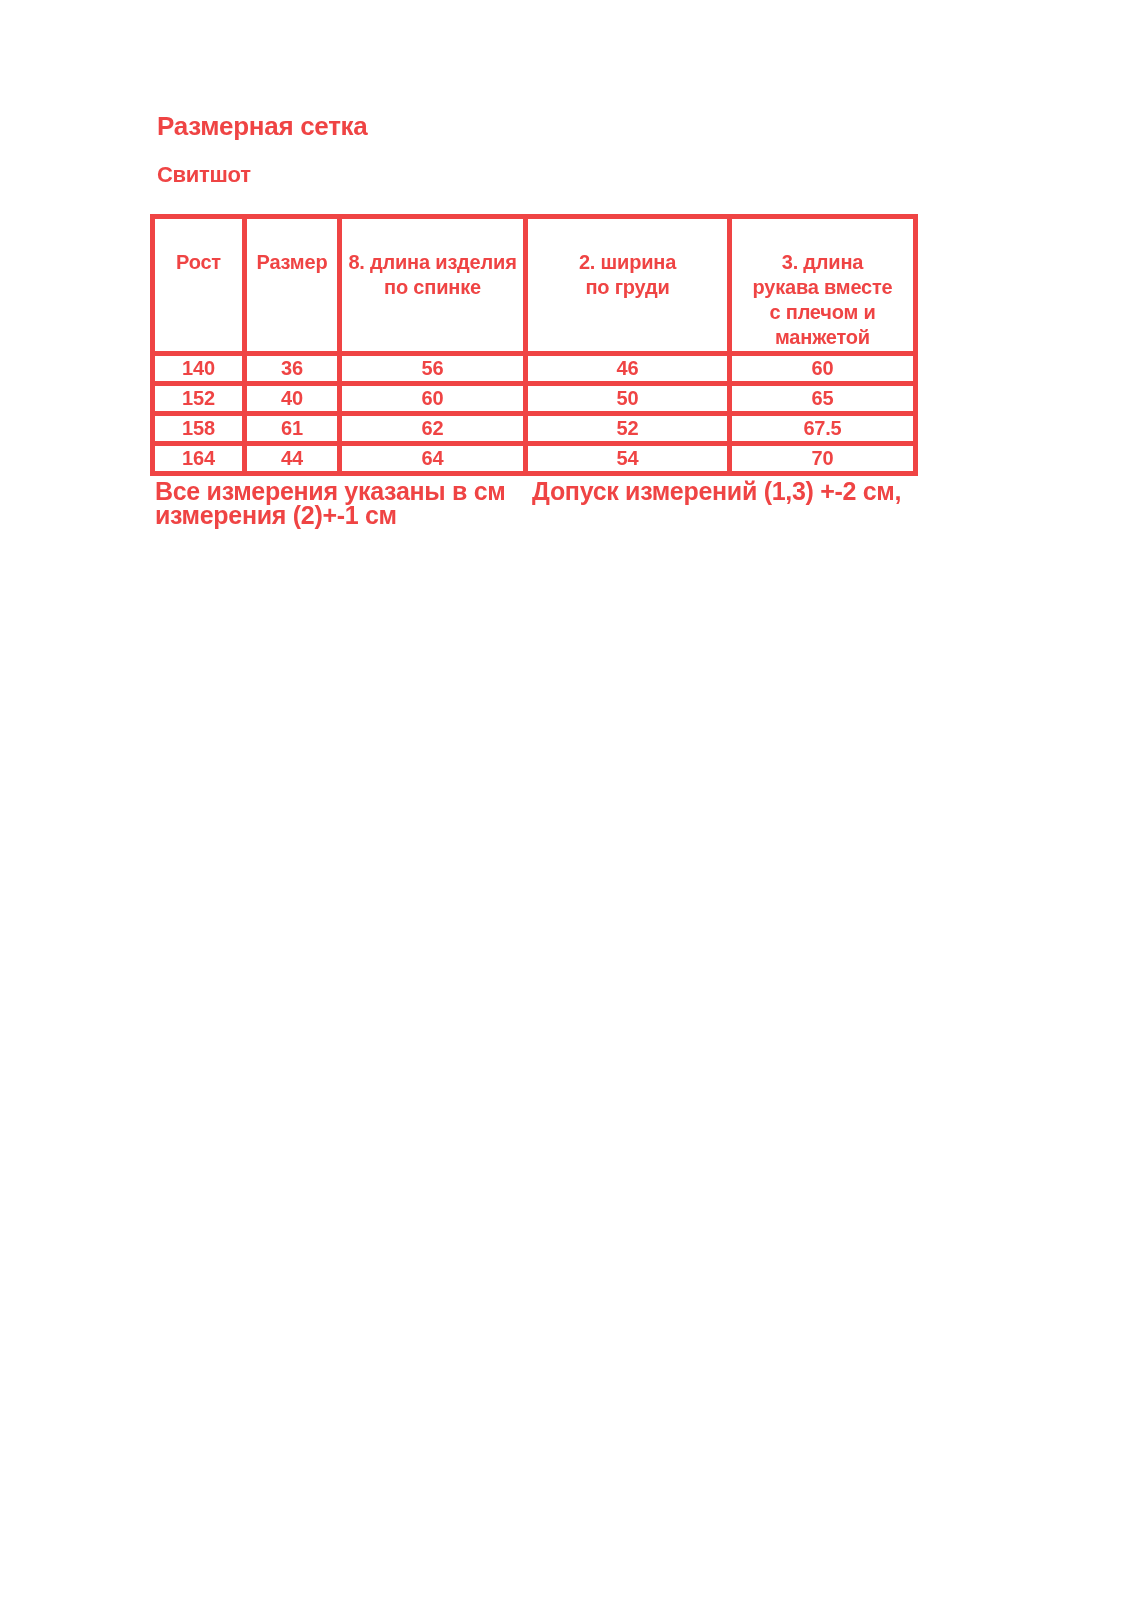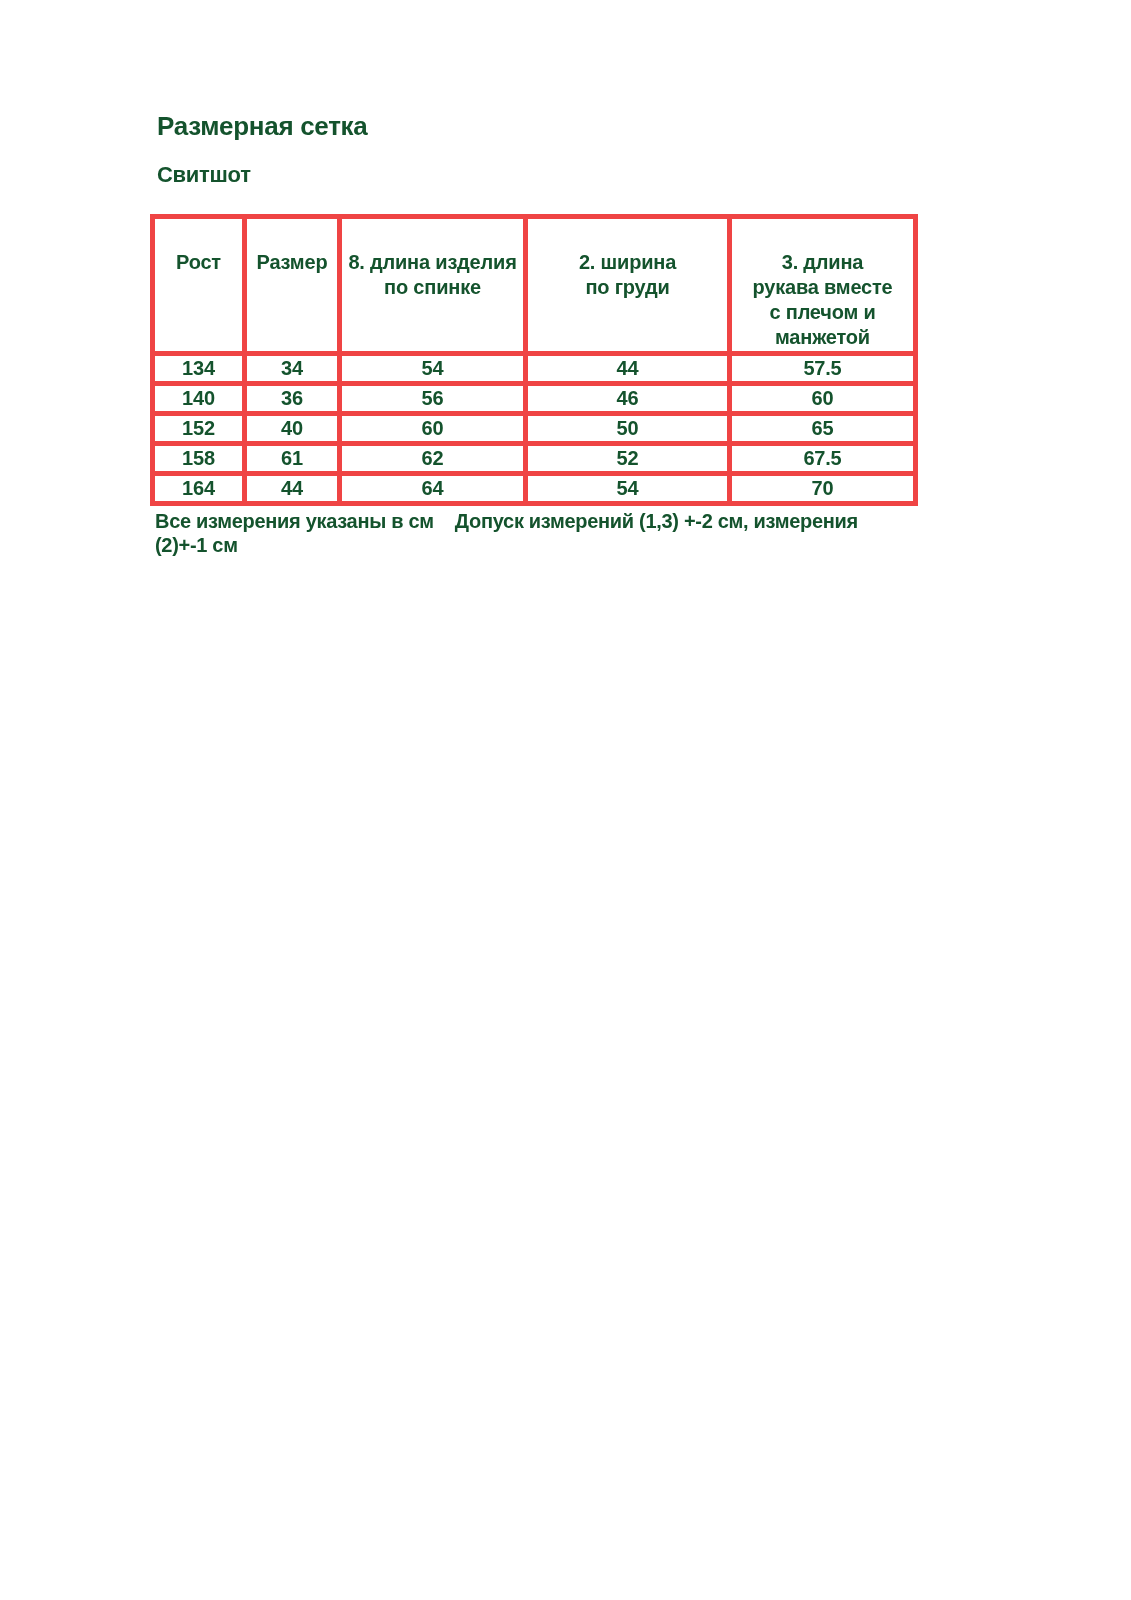--- a/index.html
+++ b/index.html
@@ -3,21 +3,21 @@
 <meta charset="utf-8">
 <style>
   html, body { margin: 0; padding: 0; background: #ffffff; }
   .page {
     position: relative;
     width: 1131px;
     height: 1600px;
     background: #ffffff;
     font-family: "Liberation Sans", sans-serif;
     font-weight: bold;
-    color: #14532d;
+    color: #ef4444;
     overflow: hidden;
   }
   .content {
     position: absolute;
     left: 150px;
     top: 112px;
     width: 766px;
   }
   .doc-title {
     font-size: 26px;
@@ -53,21 +53,21 @@
   }
   table.size-chart td {
     height: 25px;
     padding: 0;
     font-size: 20px;
     line-height: 25px;
     vertical-align: middle;
   }
   .footnote {
     margin: 3px 8px 0 5px;
-    font-size: 20px;
+    font-size: 25px;
     line-height: 24px;
     letter-spacing: -0.3px;
     white-space: pre-wrap;
   }
 </style>
 </head>
 <body>
 
 <div class="page">
   <div class="content">
@@ -92,27 +92,20 @@
           <th>2. ширина
 по груди</th>
           <th>3. длина
 рукава вместе
 с плечом и
 манжетой</th>
         </tr>
       </thead>
       <tbody>
         <tr>
-          <td>134</td>
-          <td>34</td>
-          <td>54</td>
-          <td>44</td>
-          <td>57.5</td>
-        </tr>
-        <tr>
           <td>140</td>
           <td>36</td>
           <td>56</td>
           <td>46</td>
           <td>60</td>
         </tr>
         <tr>
           <td>152</td>
           <td>40</td>
           <td>60</td>

